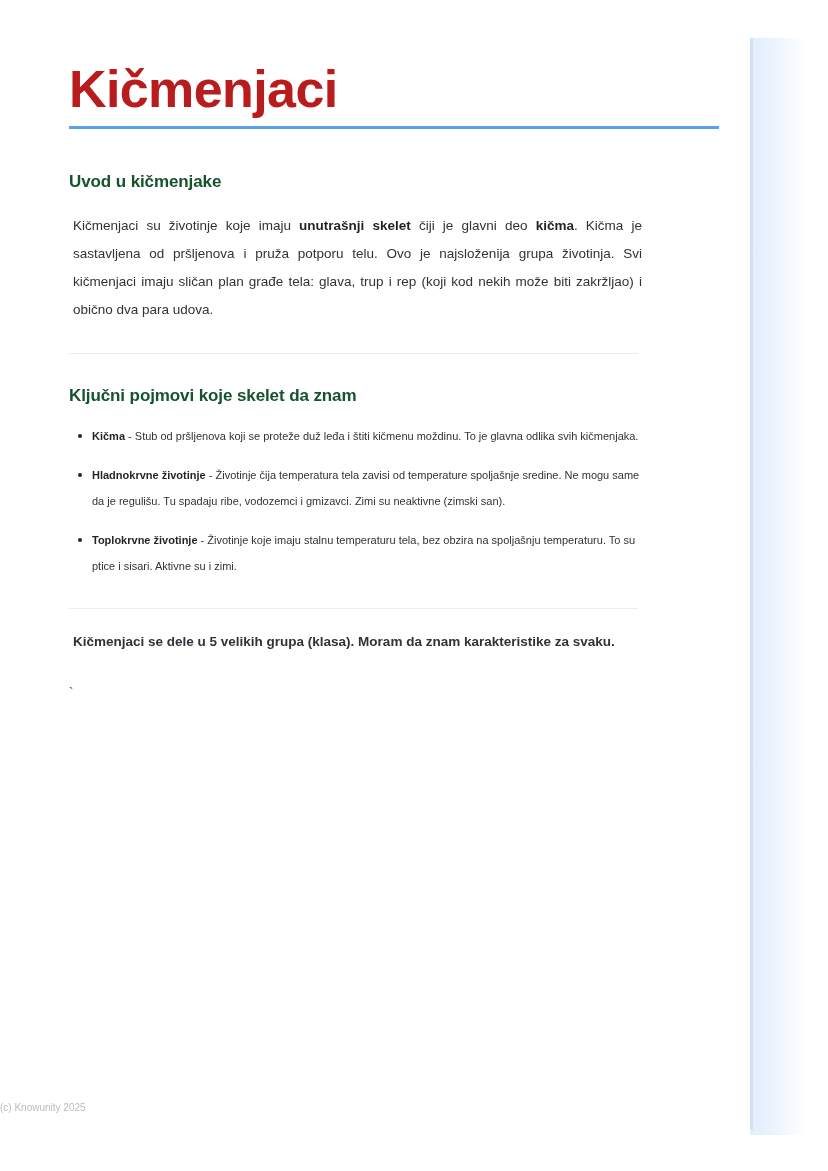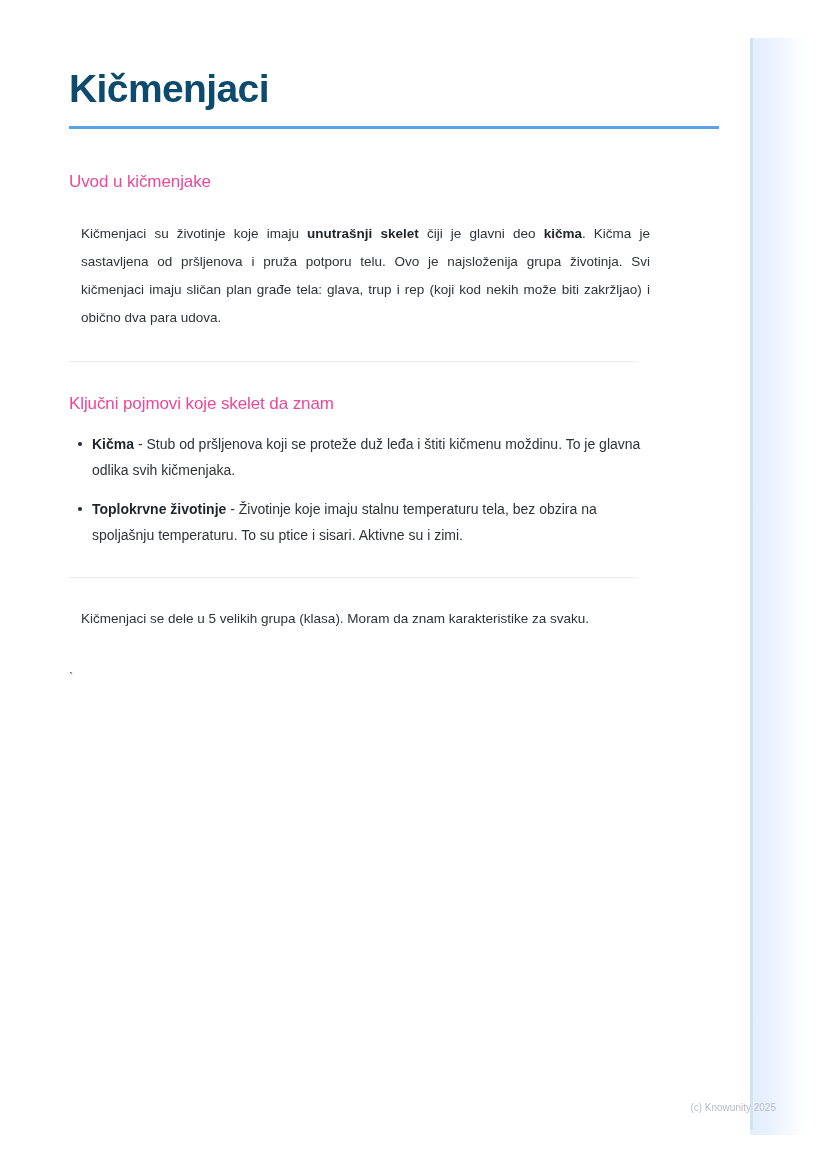--- a/index.html
+++ b/index.html
@@ -42,58 +42,58 @@
     left: 0;
     width: 750px;
     height: 1171px;
     box-sizing: border-box;
     padding: 0 0 0 69px;
   }
 
   .title {
     margin: 0;
     padding-top: 66px;
-    font-size: 39px;
+    font-size: 52px;
     line-height: 46px;
     font-weight: 700;
     letter-spacing: -0.6px;
-    color: #0c4a6e;
+    color: #b91c1c;
   }
 
   .title-rule {
     margin-top: 14px;
     width: 650px;
     height: 3px;
     background: #5aa2e8;
   }
 
   .section-heading {
     margin: 0;
     font-size: 17px;
     line-height: 23px;
-    font-weight: 400;
+    font-weight: 700;
     letter-spacing: -0.1px;
-    color: #ec4899;
+    color: #14532d;
   }
 
   .h-intro      { padding-top: 41px; }
   .h-keyterms   { padding-top: 30px; }
   .h-breakdown  { padding-top: 30px; }
 
   .body-text {
-    margin: 12px;
+    margin: 4px;
     width: 569px;
     font-size: 13.5px;
     line-height: 28px;
     color: #2f3338;
     text-align: justify;
     text-justify: inter-word;
   }
   .p-intro     { padding-top: 15px; }
-  .p-breakdown { padding-top: 15px; }
+  .p-breakdown { padding-top: 15px; font-weight: bold; }
 
   .body-text b { font-weight: 700; color: #1f2429; }
 
   .divider {
     width: 569px;
     height: 1px;
     background: #ececf0;
   }
   .div-1 { margin-top: 29px; }
   .div-2 { margin-top: 29px; }
@@ -102,21 +102,21 @@
   .term-list {
     list-style: none;
     margin: 0;
     padding: 16px 0 0 0;
     width: 580px;
   }
   .term-item {
     position: relative;
     padding-left: 23px;
     margin-bottom: 13px;
-    font-size: 14px;
+    font-size: 11px;
     line-height: 26px;
     color: #2f3338;
   }
   .term-item:last-child { margin-bottom: 0; }
   .term-item::before {
     content: "";
     position: absolute;
     left: 9px;
     top: 11px;
     width: 4px;
@@ -135,21 +135,20 @@
     line-height: 20px;
     color: #4a4f55;
   }
 
   
   .footer {
     position: absolute;
     left: 0;
     top: 1101px;
     width: 776px;
-    text-align: right;
     font-size: 10px;
     line-height: 14px;
     color: #b9bcc2;
   }
 </style>
 </head>
 <body>
 
 <div class="page-strip"></div>
 <div class="page-strip-edge"></div>
@@ -165,20 +164,23 @@
   </p>
 
   <div class="divider div-1"></div>
 
   <h2 class="section-heading h-keyterms">Ključni pojmovi koje skelet da znam</h2>
   <ul class="term-list">
     <li class="term-item">
       <span class="term-name">Kičma</span><span> - Stub od pršljenova koji se proteže duž leđa i štiti kičmenu moždinu. To je glavna odlika svih kičmenjaka.</span>
     </li>
     <li class="term-item">
+      <span class="term-name">Hladnokrvne životinje</span><span> - Životinje čija temperatura tela zavisi od temperature spoljašnje sredine. Ne mogu same da je regulišu. Tu spadaju ribe, vodozemci i gmizavci. Zimi su neaktivne (zimski san).</span>
+    </li>
+    <li class="term-item">
       <span class="term-name">Toplokrvne životinje</span><span> - Životinje koje imaju stalnu temperaturu tela, bez obzira na spoljašnju temperaturu. To su ptice i sisari. Aktivne su i zimi.</span>
     </li>
   </ul>
 
   <div class="divider div-2"></div>
 
   <p class="body-text p-breakdown">Kičmenjaci se dele u 5 velikih grupa (klasa). Moram da znam karakteristike za svaku.</p>
   <div class="stray-mark">`</div>
 
 </div>

